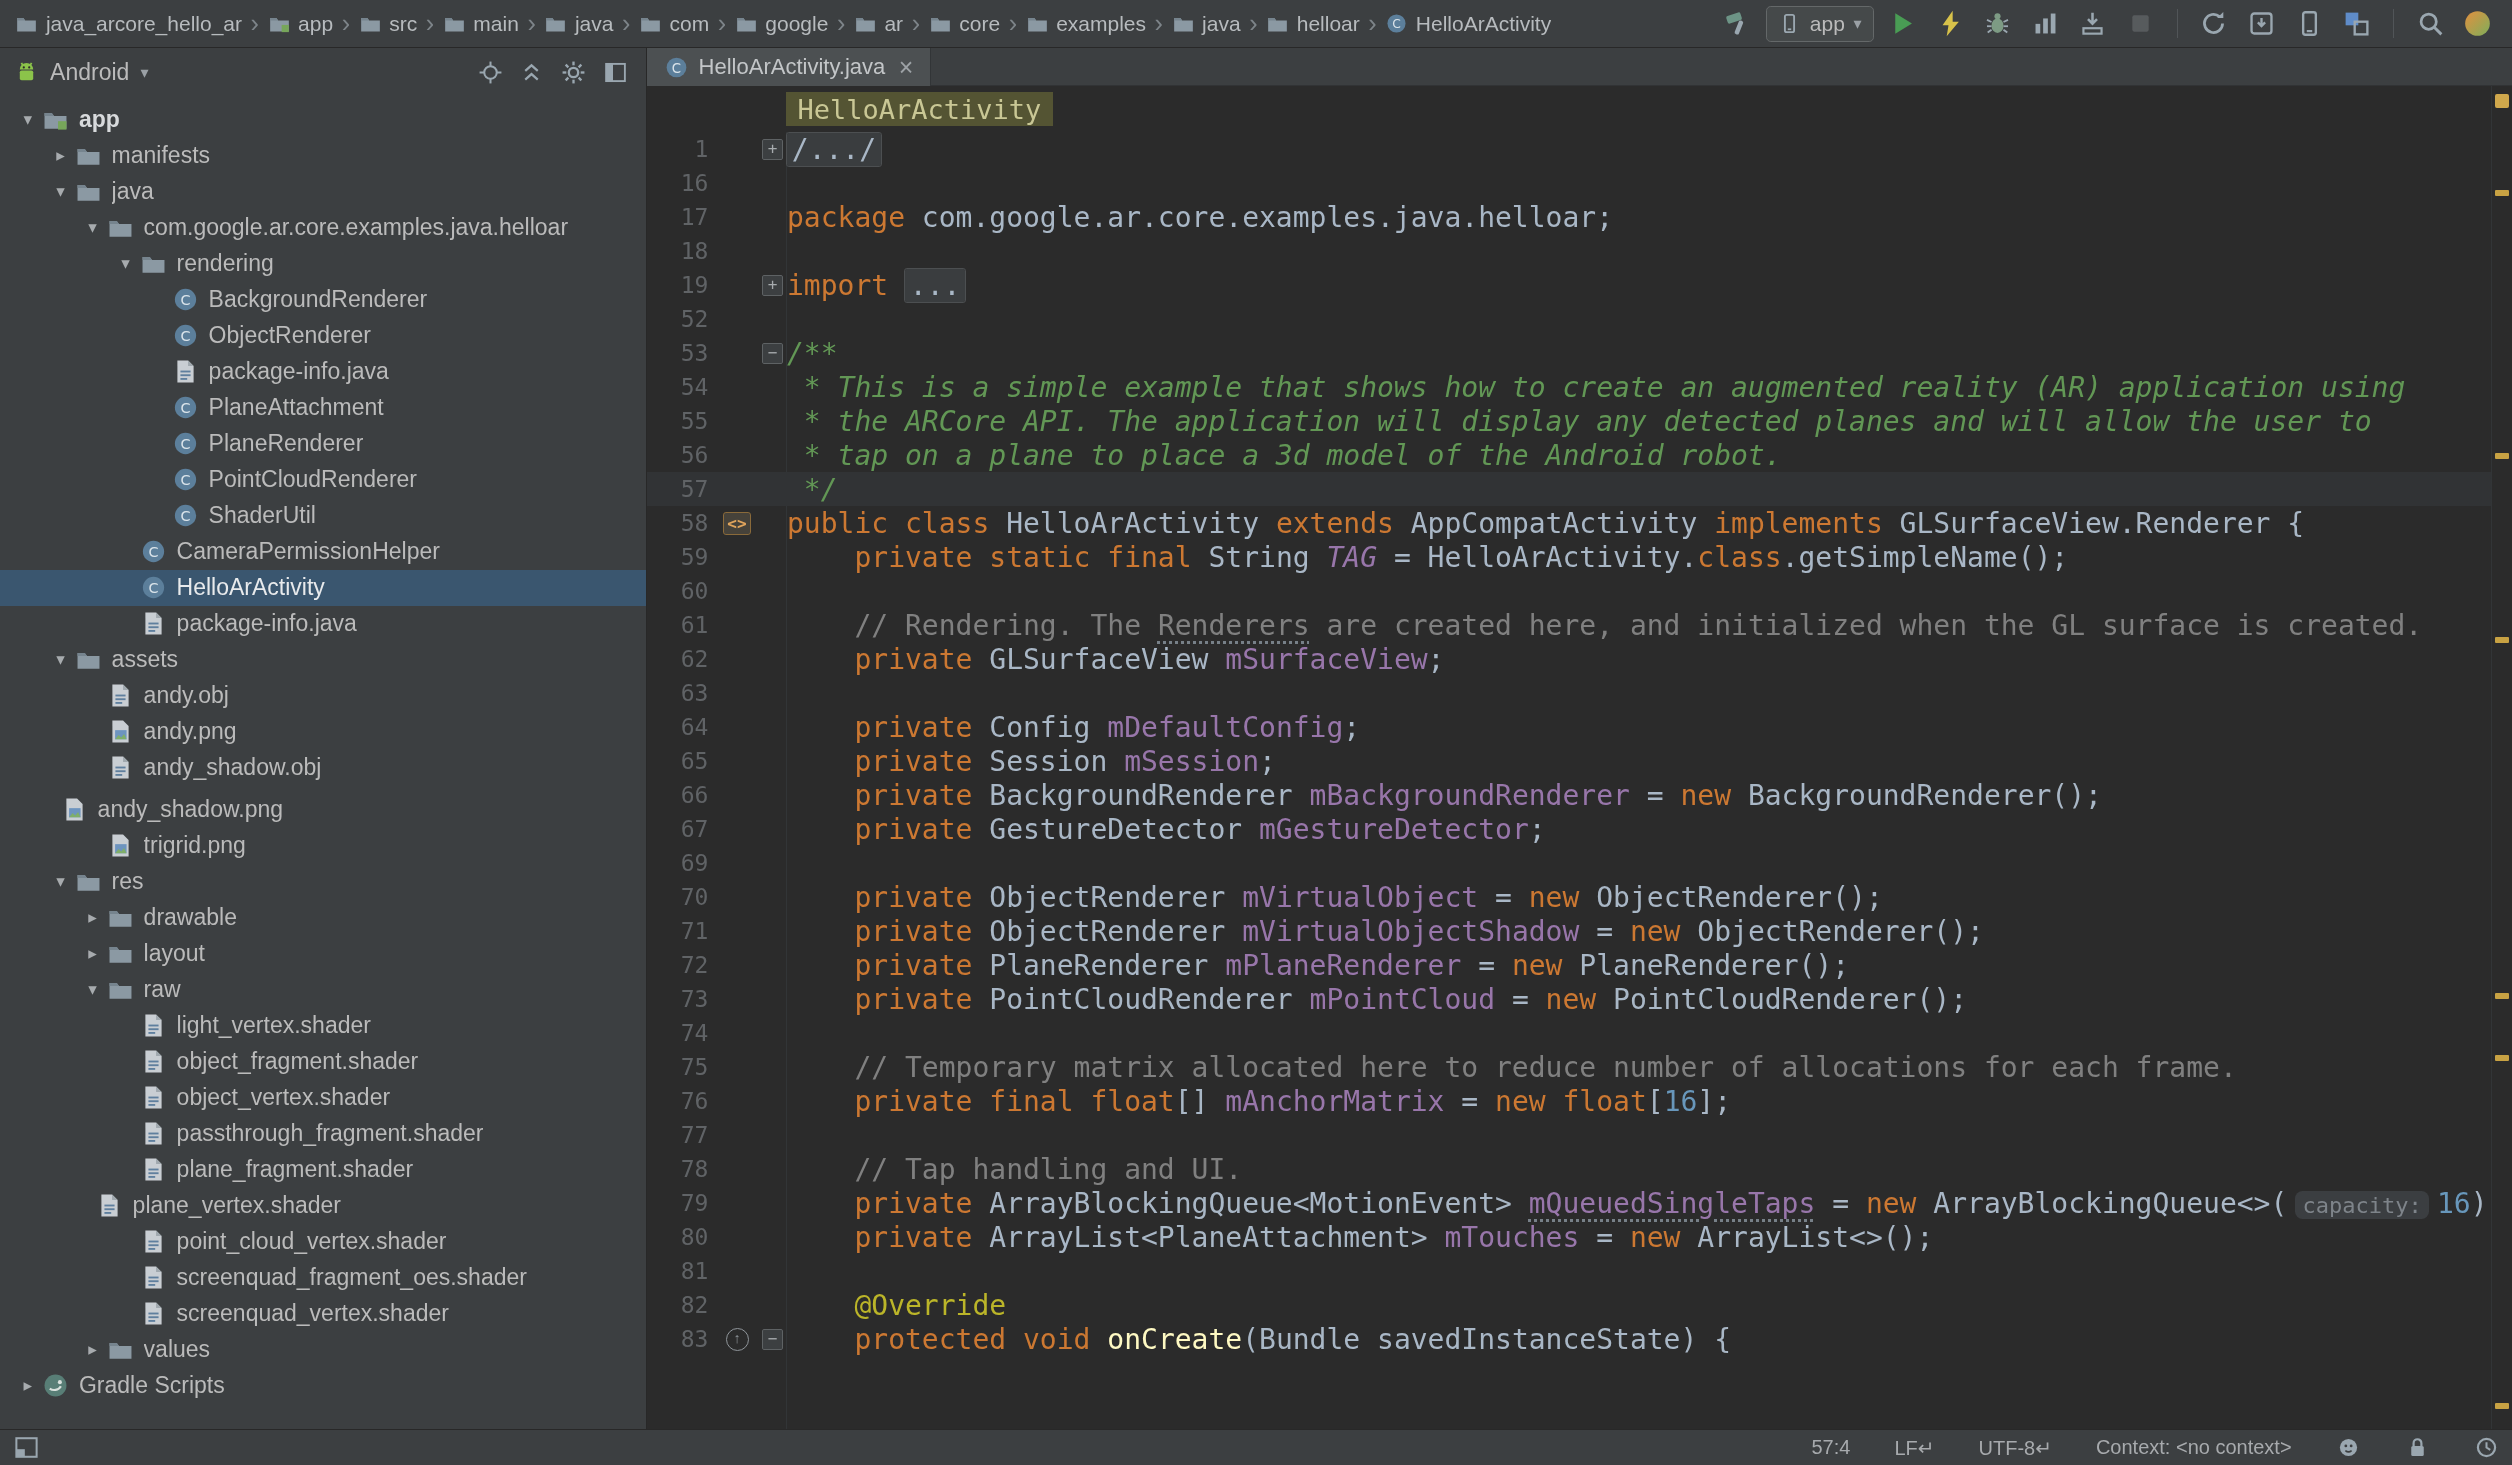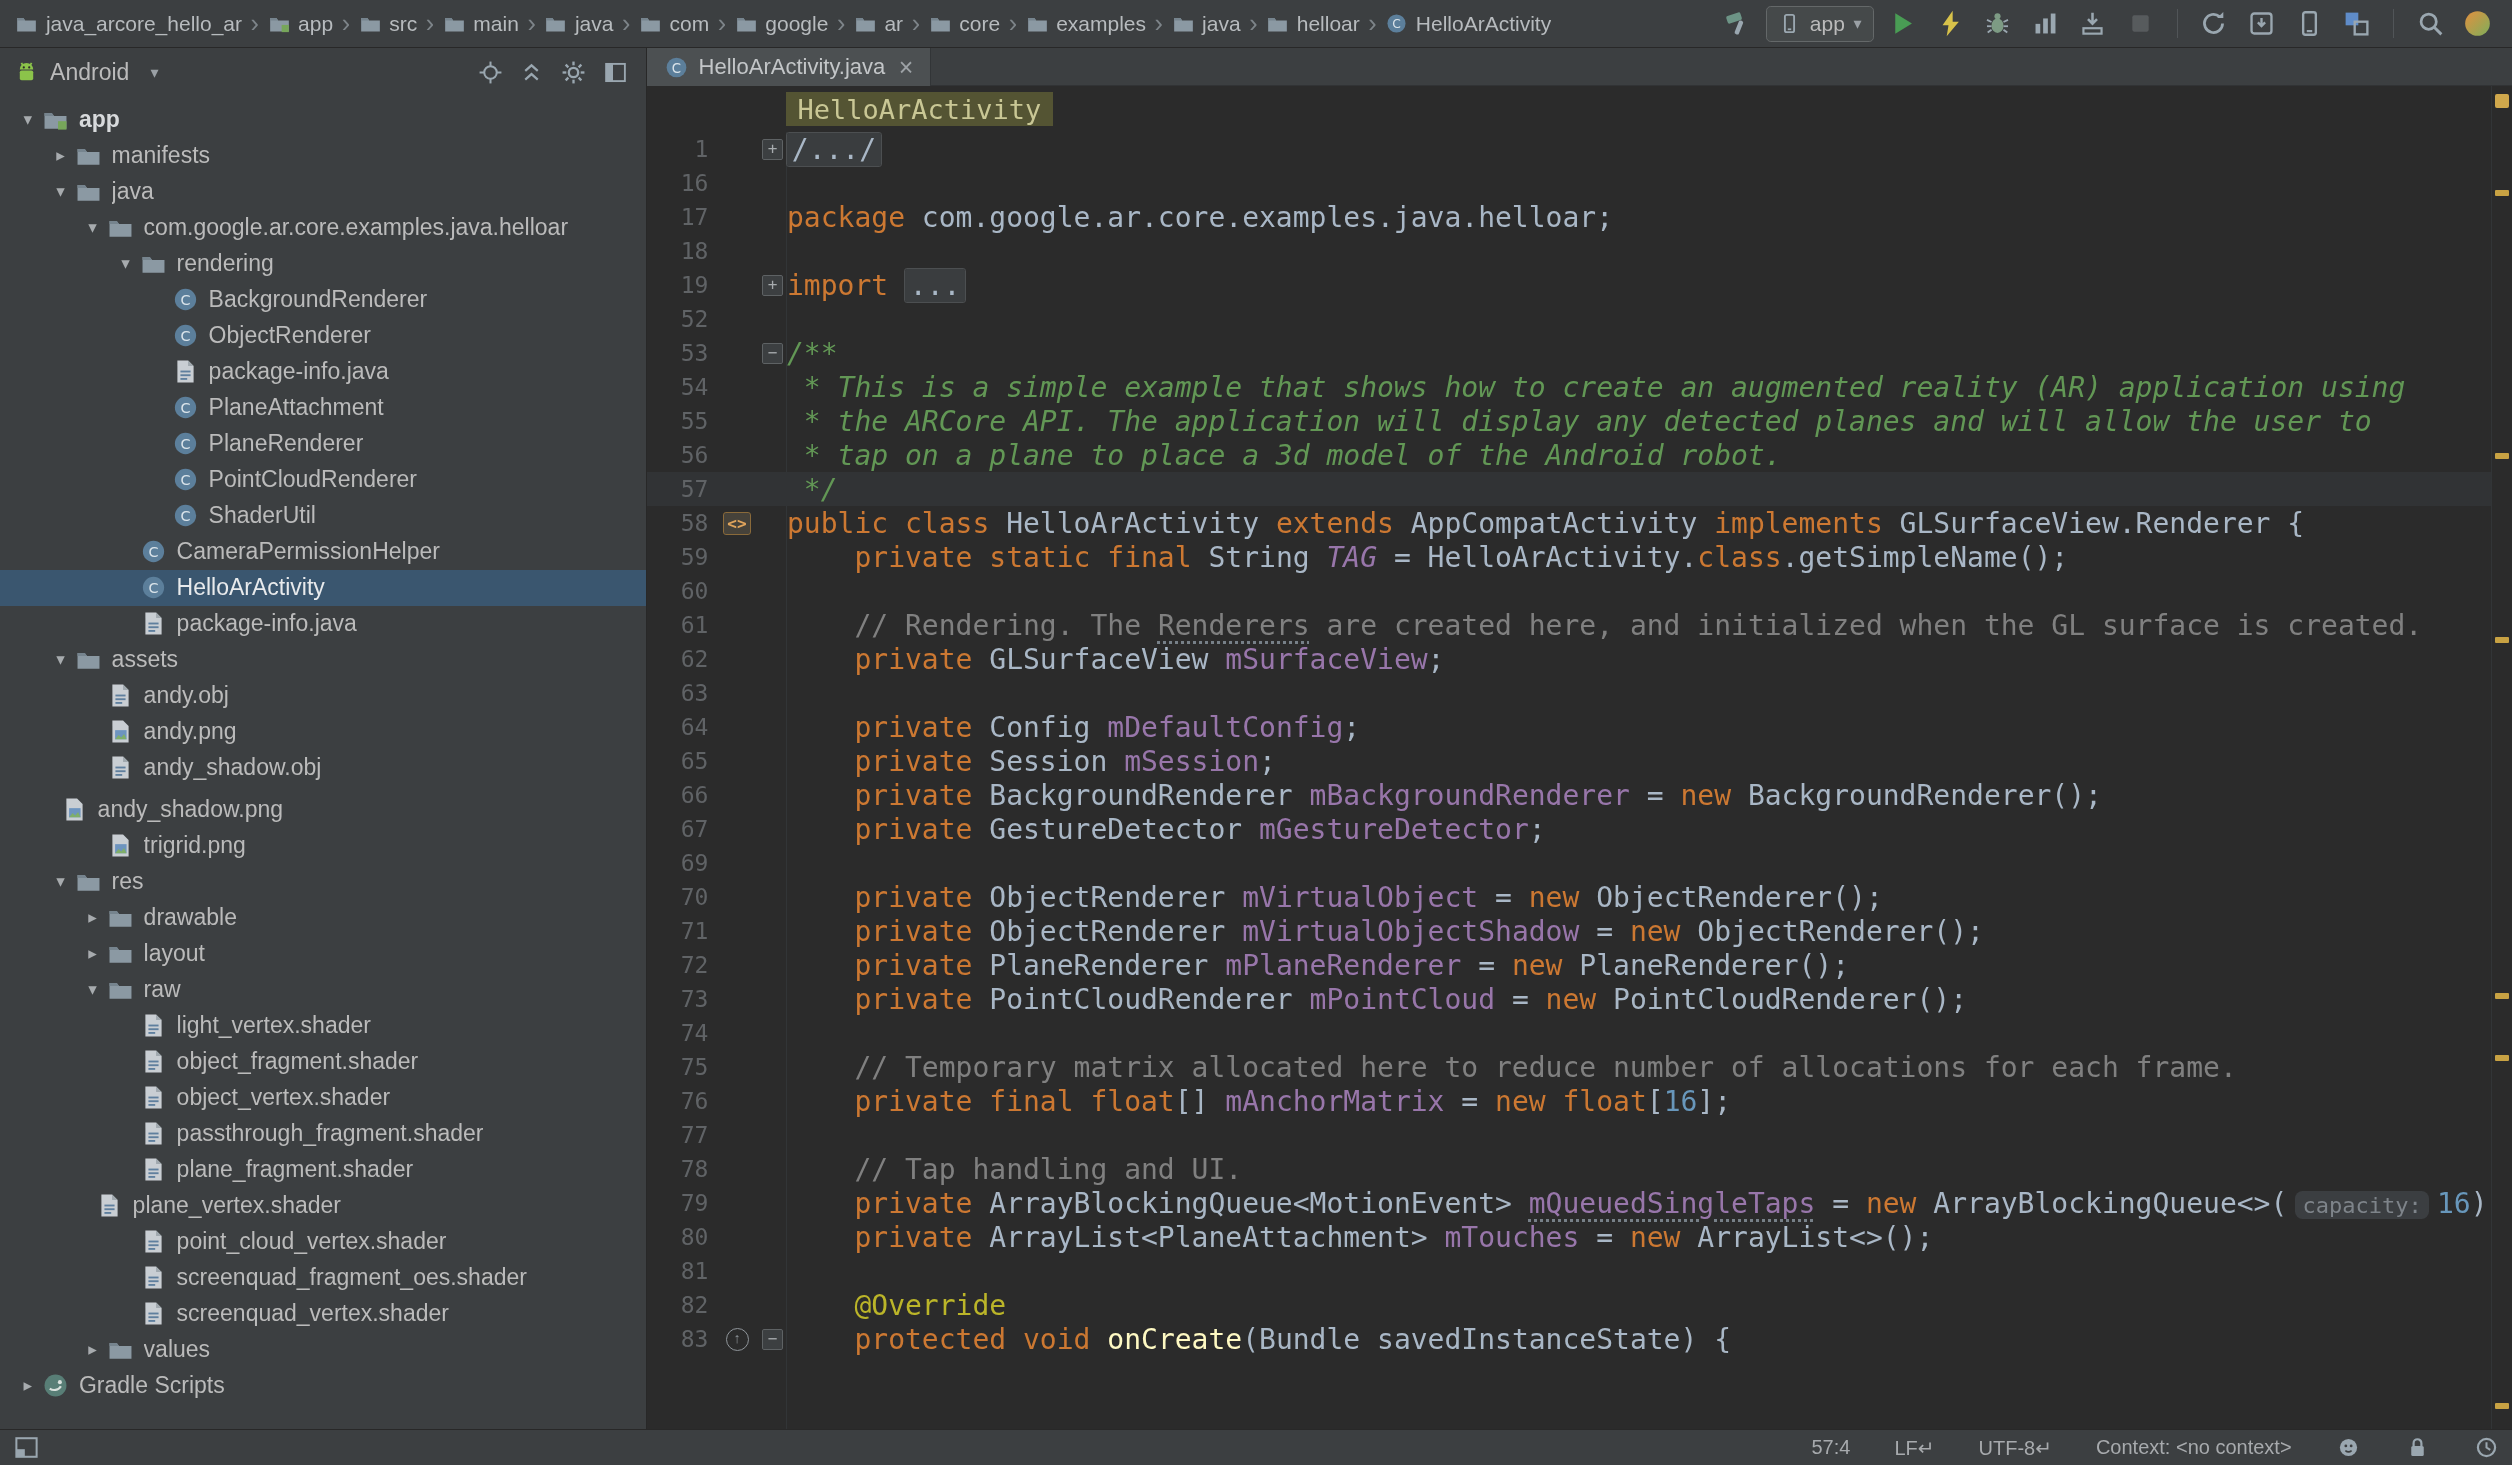--- a/index.html
+++ b/index.html
@@ -26,21 +26,21 @@
   .tbsep{width:1px;height:29px;background:#515558;margin:0 7.6px;}
   .runconfig{display:flex;align-items:center;gap:8.6px;background:#45494a;border:1px solid #646869;
     border-radius:4.8px;height:36px;padding:0 11.5px;color:#bbbbbb;font-size:21px;}
   .runconfig .icn20 svg{width:23px;height:23px;}
   .dd{color:#9aa0a5;font-size:16px;}
 
   
   #project{position:absolute;left:0;top:48px;width:647px;bottom:36px;background:#3c3f41;
     border-right:1px solid #282828;display:flex;flex-direction:column;overflow:hidden;}
   #project-header{height:48px;flex:none;display:flex;align-items:center;gap:9.6px;padding:0 11.5px;}
-  #project-title{display:flex;align-items:center;gap:21px;color:#bbbbbb;font-size:23px;}
+  #project-title{display:flex;align-items:center;gap:11px;color:#bbbbbb;font-size:23px;}
   #project-header .spacer{flex:1;}
   #project-header-actions{display:flex;align-items:center;gap:3.8px;}
   #tree{flex:1;overflow:hidden;padding-top:5.7px;}
   .trow{height:36px;display:flex;align-items:center;font-size:23px;color:#bbbbbb;white-space:nowrap;}
   .trow.selected{background:#3a566f;color:#e8eaec;}
   .trow.bold .tlabel{font-weight:bold;color:#d8dadc;}
   .tarrow{width:29px;flex:none;text-align:center;color:#a7abae;font-size:17px;}
   .ticn{width:27px;height:27px;flex:none;margin-right:9.6px;}
   .tlabel{overflow:hidden;text-overflow:ellipsis;}
 

